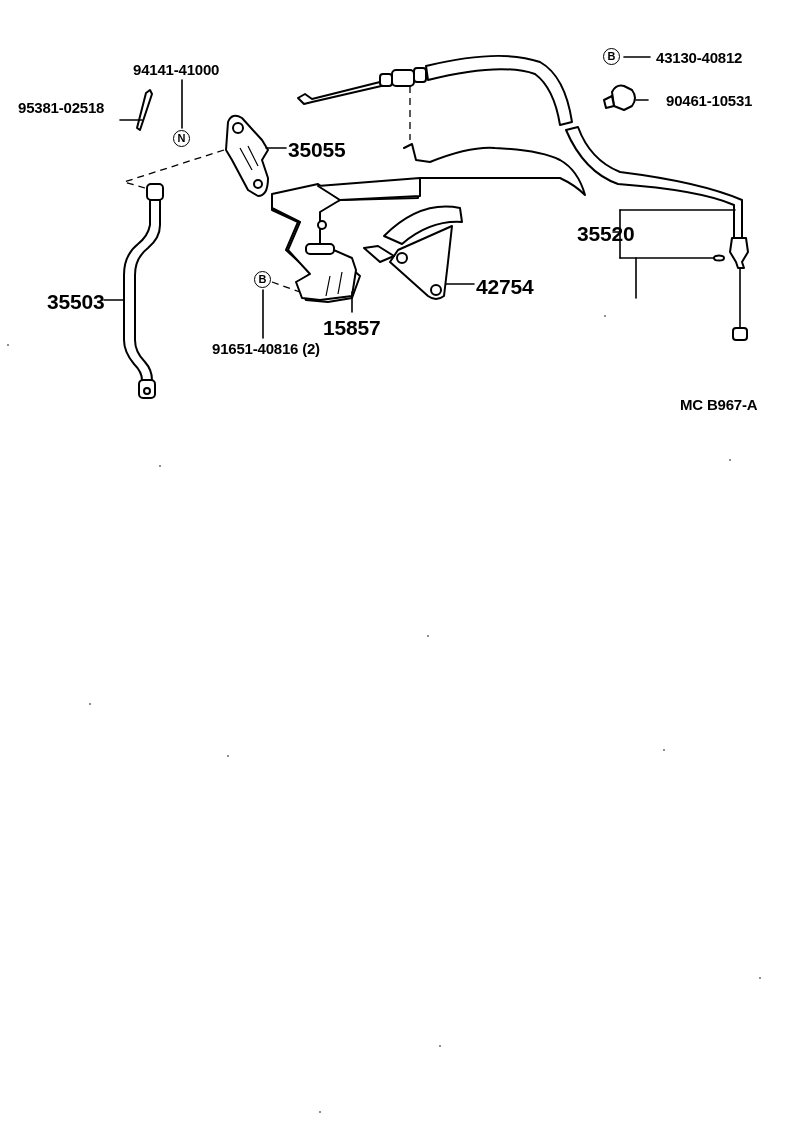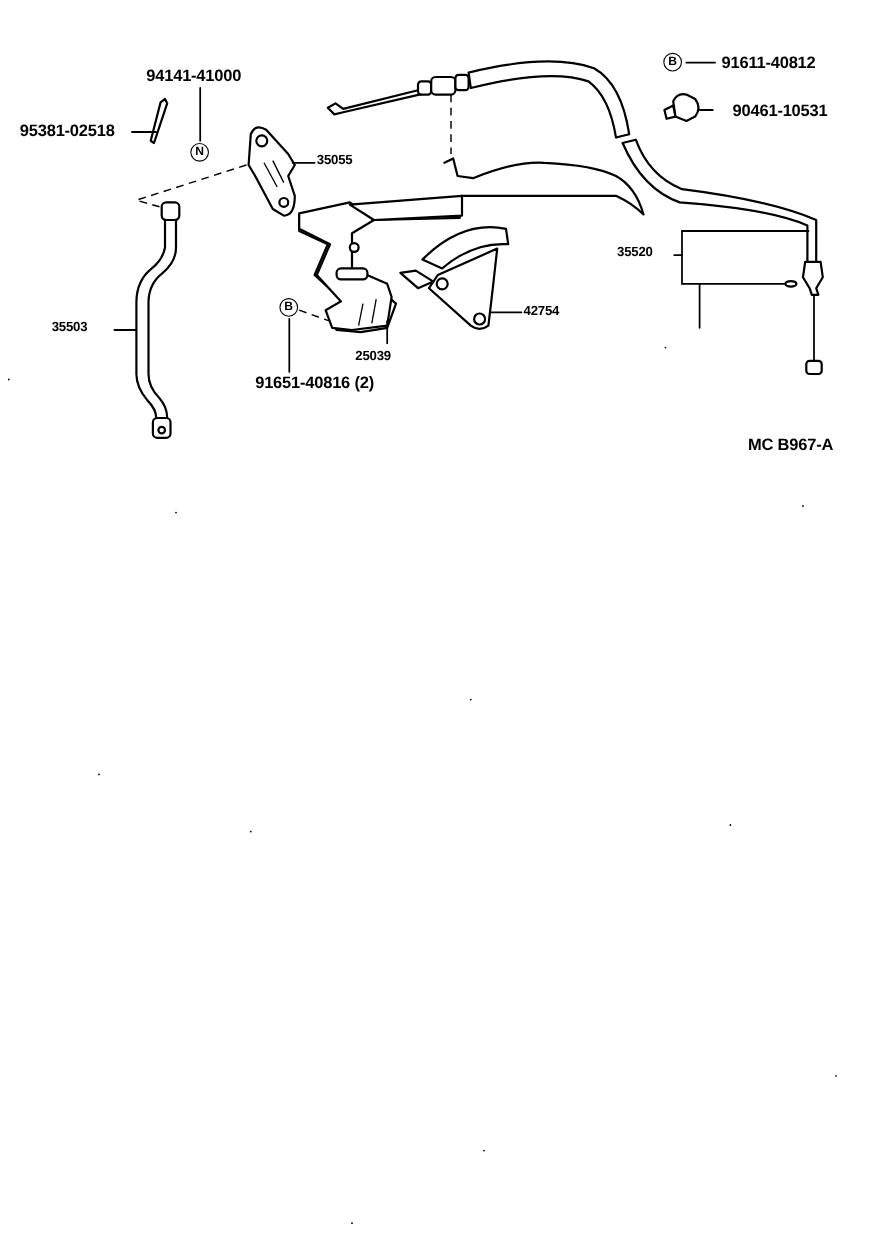--- a/index.html
+++ b/index.html
@@ -8,21 +8,21 @@
     .lbl {
       position: absolute;
       font-family: "Liberation Sans", sans-serif;
       font-size: 15px;
       font-weight: bold;
       color: #000;
       white-space: nowrap;
       line-height: 1;
       letter-spacing: -0.2px;
     }
-    .lbl.big { font-size: 12px; }
+    .lbl.big { font-size: 21px; }
     svg .part { fill: #fff; stroke: #000; stroke-width: 2; stroke-linejoin: round; stroke-linecap: round; }
     svg .ln { fill: none; stroke: #000; stroke-width: 1.6; stroke-linecap: round; }
     svg .thin { fill: none; stroke: #000; stroke-width: 1.2; }
     svg .dash { fill: none; stroke: #000; stroke-width: 1.3; stroke-dasharray: 7 5; }
     svg .dot { fill: #000; }
     .badge {
       position: absolute; width: 15px; height: 15px; border: 1.6px solid #000; border-radius: 50%;
       font-family: "Liberation Sans", sans-serif; font-size: 11px; font-weight: bold;
       text-align: center; line-height: 15px; background: #fff;
     }
@@ -115,26 +115,26 @@
     <circle class="dot" cx="90" cy="704" r="0.8"></circle>
     <circle class="dot" cx="228" cy="756" r="0.8"></circle>
     <circle class="dot" cx="664" cy="750" r="0.8"></circle>
     <circle class="dot" cx="760" cy="978" r="0.8"></circle>
     <circle class="dot" cx="440" cy="1046" r="0.8"></circle>
     <circle class="dot" cx="320" cy="1112" r="0.8"></circle>
   </svg>
 
   
   <div class="lbl" style="left:133px; top:62px;text-align:center;">94141-41000</div>
-  <div class="lbl" style="left:18px; top:112px;">95381-02518</div>
+  <div class="lbl" style="left:18px; top:100px;">95381-02518</div>
   <div class="badge" style="left:173px; top:130px;">N</div>
   <div class="lbl big" style="left:288px; top:139px;">35055</div>
   <div class="lbl big" style="left:47px; top:291px;">35503</div>
   <div class="badge" style="left:603px; top:48px;">B</div>
-  <div class="lbl" style="left:656px; top:50px;">91611-40812</div>
+  <div class="lbl" style="left:656px; top:50px;">43130-40812</div>
   <div class="lbl" style="left:650px; top:93px;margin-left:16px;">90461-10531</div>
-  <div class="lbl big" style="left:561px; top:223px;">35520</div>
+  <div class="lbl big" style="left:577px; top:223px;">35520</div>
   <div class="lbl big" style="left:476px; top:276px;">42754</div>
-  <div class="lbl big" style="left:323px; top:317px;">25039</div>
+  <div class="lbl big" style="left:323px; top:317px;">15857</div>
   <div class="badge" style="left:254px; top:271px;">B</div>
-  <div class="lbl" style="left:212px; top:341px;margin-left:20px;">91651-40816 (2)</div>
+  <div class="lbl" style="left:212px; top:341px;">91651-40816 (2)</div>
   <div class="lbl" style="left:680px; top:397px;text-align:center;">MC  B967-A</div>
 </div>
 
 </body></html>

